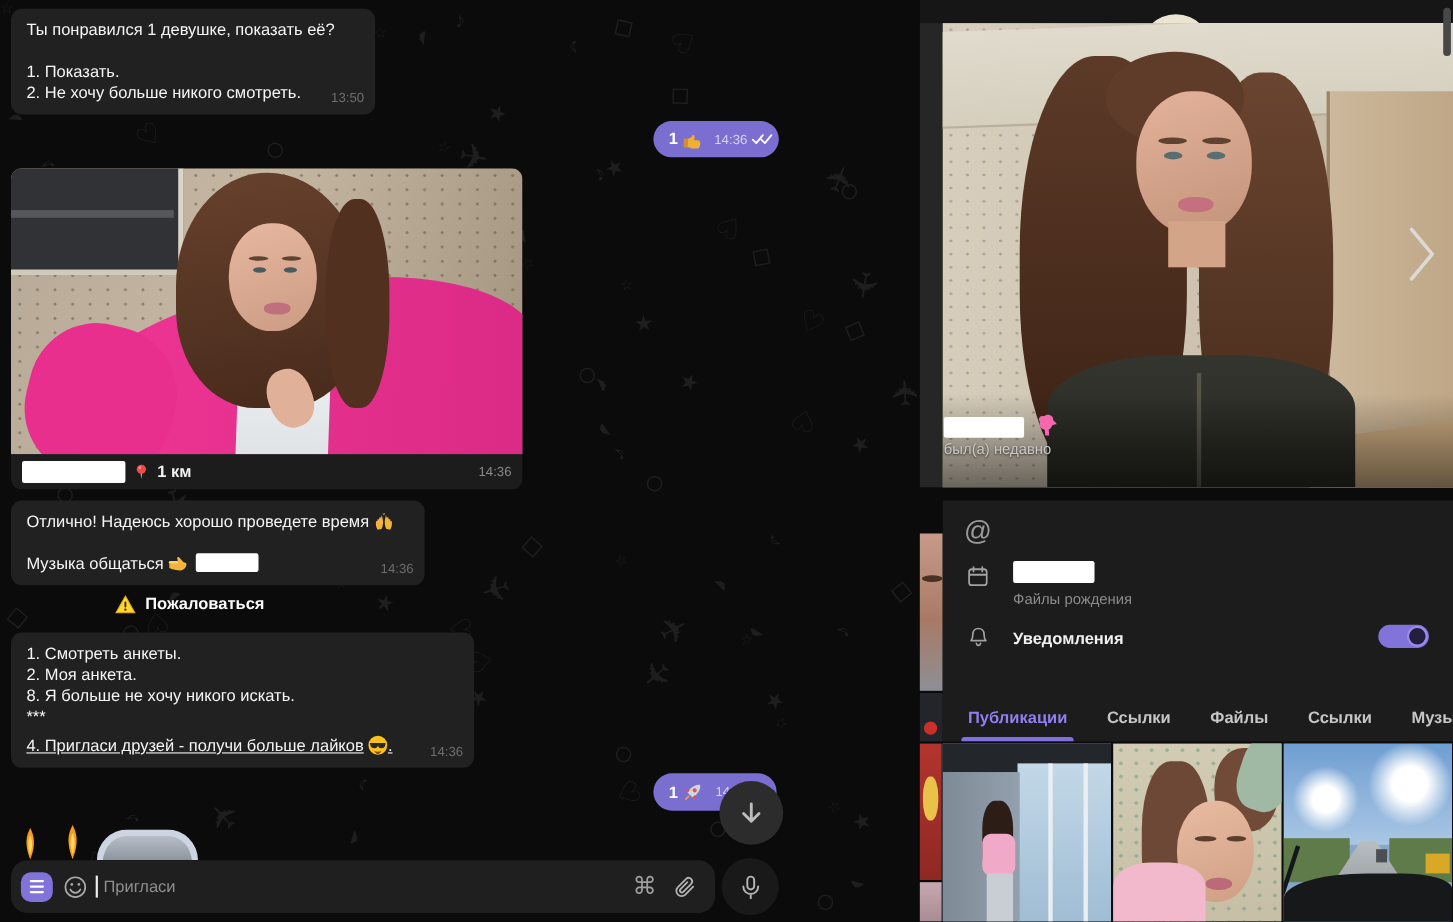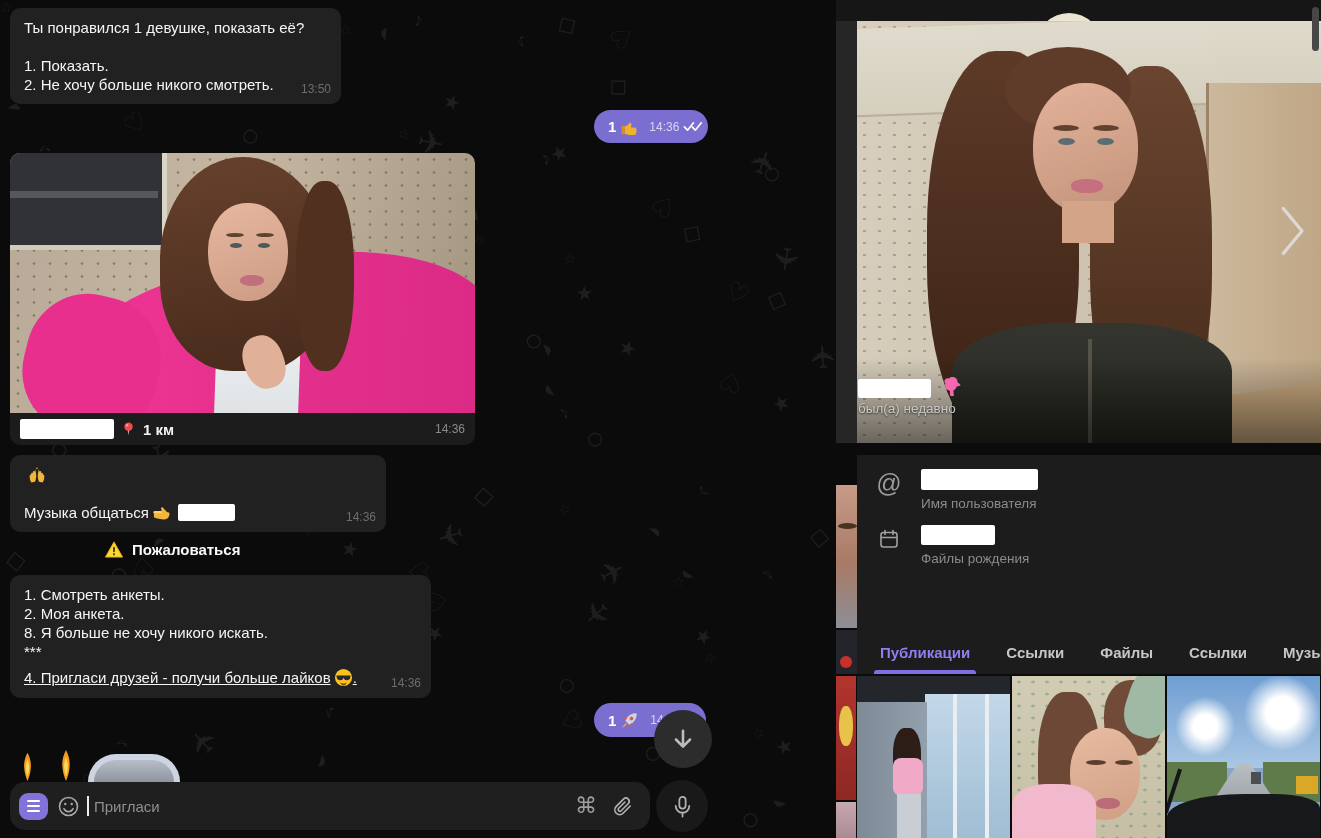--- a/index.html
+++ b/index.html
@@ -253,21 +253,21 @@
               <circle cx="6.5" cy="4" r="1.3" fill="#ff9898"></circle>
               <path d="M7.3 9.8h1.4L8 15z" fill="#b9bdc1"></path>
             </svg>
         </span>
         <span>1 км</span>
         <span class="cap-time">14:36</span>
       </div>
     </div>
 
     <div class="b-in" style="left:10px;top:455px;width:376px;height:77px;">
-      <div><span class="emoji"><svg width="20" height="18" viewBox="0 0 24 20">
+      <div><span>Отлично! Надеюсь хорошо проведете время</span><span class="emoji"><svg width="20" height="18" viewBox="0 0 24 20">
               <path d="M5.2 19c-1.8-2.6-2.4-6-1.7-9.5l1.3.4.4-2.6 1.4.5.8-2.5 1.5.6L9.8 3l1 4.8c.6 3.4.3 6.8-1.2 10.2z" fill="#f3b43c"></path>
               <path d="M18.8 19c1.8-2.6 2.4-6 1.7-9.5l-1.3.4-.4-2.6-1.4.5-.8-2.5-1.5.6L14.2 3l-1 4.8c-.6 3.4-.3 6.8 1.2 10.2z" fill="#f3b43c"></path>
               <path d="M11.2 1.2l.6 1.4M12.8 1.2l-.6 1.4" stroke="#f3b43c" stroke-width="1"></path>
             </svg></span></div>
       <div class="gapline"></div>
       <div><span>Музыка общаться</span><span class="emoji"><svg width="20" height="18" viewBox="0 0 22 20">
               <path d="M2 9.2c2.8-.7 5.4-1 8.6-1l-.6-3.4c-.2-1 1.2-1.6 1.9-.8l4.6 5c1.7.3 2.9.9 2.9 1.9 0 3-2.5 6.4-5.9 6.4-3.8 0-8.6-1.1-11.5-2.5z" fill="#f3b43c"></path>
               <rect x="1.5" y="7.8" width="9.5" height="2.6" rx="1.3" fill="#fdd06a"></rect>
             </svg></span><span class="redact" style="width:57px;height:17px;margin-left:6px;"></span></div>
       <span class="time">14:36</span>
@@ -414,36 +414,44 @@
     <div class="sliver" style="top:676px;width:20px;height:124px;background:linear-gradient(#b3342e,#8e2823);">
       <div class="shape" style="left:3px;top:30px;width:14px;height:40px;border-radius:45%;background:#e9c24a;"></div>
     </div>
     <div class="sliver" style="top:802px;width:20px;height:36px;background:linear-gradient(#c7a8b0,#a98b94);"></div>
 
     <div class="card">
       <div class="crow">
         <div class="cicon">
             <span class="at-glyph">@</span>
           </div>
-        <div>
-          <span class="redact" style="width:117px;height:21px;"></span>
-          <div class="clabel">Имя пользователя</div>
-        </div>
       </div>
       <div class="crow">
         <div class="cicon">
           <svg width="24" height="24" viewBox="0 0 24 24" fill="none" stroke="#a2a2a2" stroke-width="1.6" stroke-linecap="round">
               <rect x="4" y="5.5" width="16" height="14.5" rx="2.5"></rect>
               <path d="M8 3.5v4M16 3.5v4M4.5 10.5h15"></path>
             </svg>
         </div>
         <div>
           <span class="redact" style="width:74px;height:20px;"></span>
           <div class="clabel">Файлы рождения</div>
         </div>
+      </div>
+      <div class="crow" style="align-items:center;">
+        <div class="cicon">
+          <svg width="23" height="23" viewBox="0 0 24 24" fill="none" stroke="#a2a2a2" stroke-width="1.6" stroke-linecap="round" stroke-linejoin="round">
+              <path d="M12 3.5c3.2 0 5.3 2.3 5.3 5.5 0 3.6.8 5 1.7 6H5c.9-1 1.7-2.4 1.7-6 0-3.2 2.1-5.5 5.3-5.5z"></path>
+              <path d="M10 17.6c.3 1.3 1 2 2 2s1.7-.7 2-2"></path>
+            </svg>
+        </div>
+        <div class="notif-label">Уведомления</div>
+        <div class="toggle">
+            <div class="knob"></div>
+          </div>
       </div>
     </div>
 
     <div class="tabs">
       <div class="tab active">
           <span>Публикации</span>
           <span class="underline"></span>
         </div>
       <div class="tab">
           <span>Ссылки</span>

